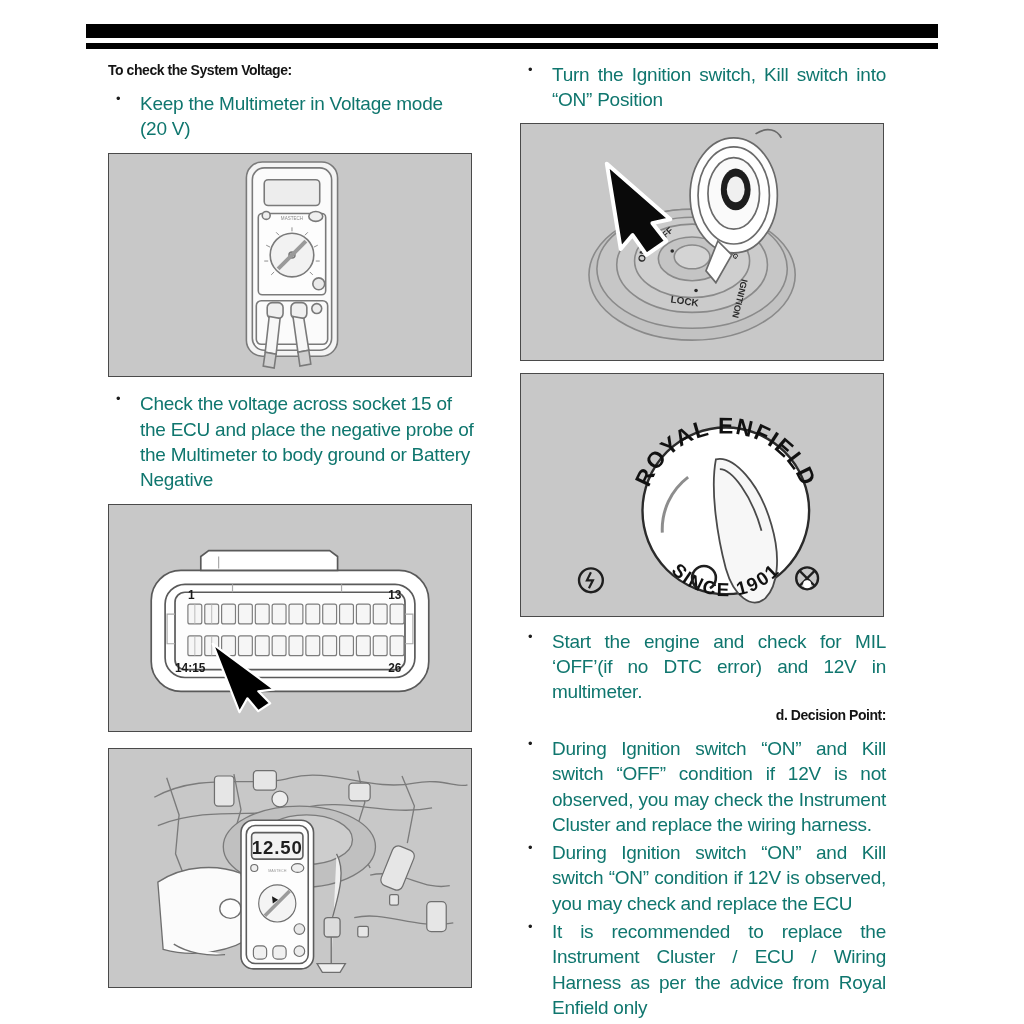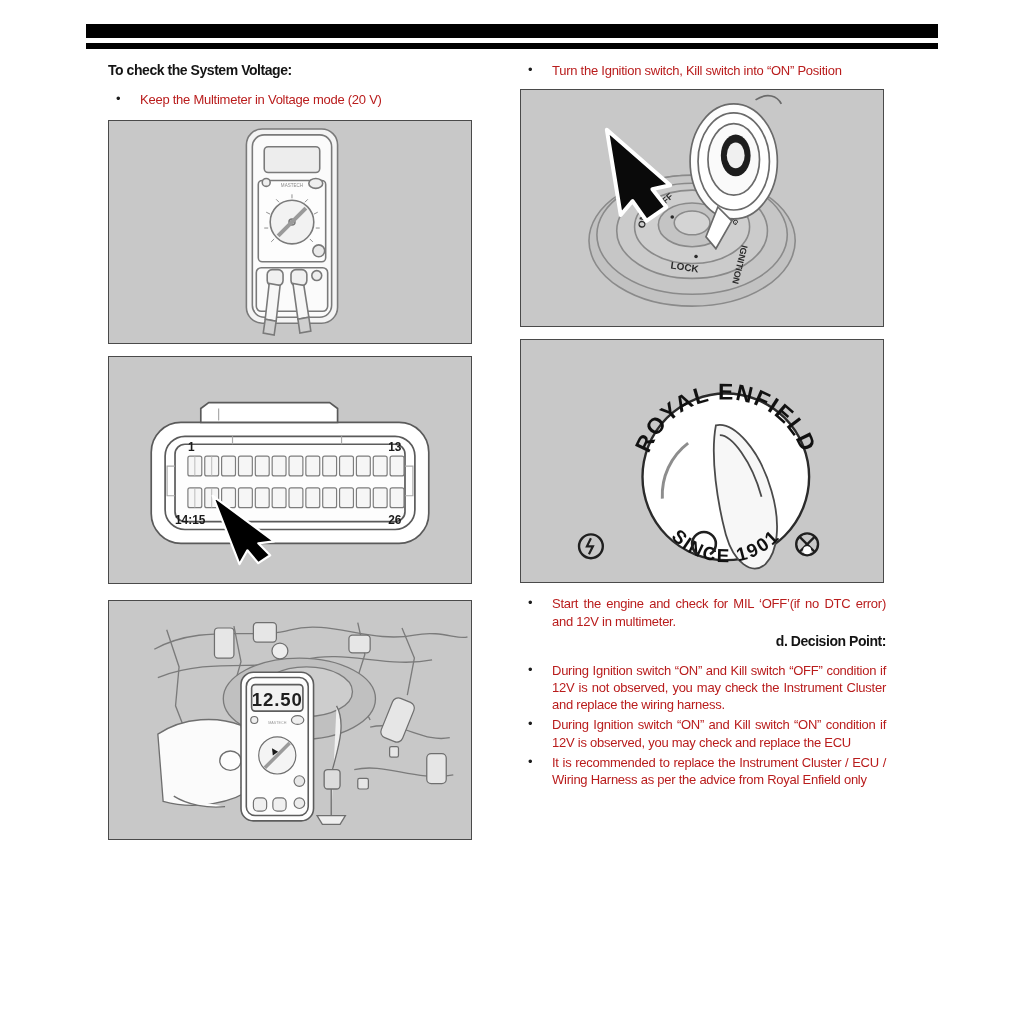--- a/index.html
+++ b/index.html
@@ -54,25 +54,25 @@
     font-weight: bold;
     letter-spacing: -0.45px;
     margin: 0 0 12px 0;
     line-height: 1.2;
     color: #141414;
   }
   .bullet-list { margin: 0; padding: 0; list-style: none; }
   .bullet {
     position: relative;
     padding-left: 32px;
-    font-size: 13px;
+    font-size: 19px;
     line-height: 1.33;
     letter-spacing: -0.25px;
     margin-bottom: 3px;
-    color: #b91c1c;
+    color: #0f766e;
   }
   .bullet::before {
     content: "\2022";
     position: absolute;
     left: 8px;
     top: -1px;
     font-size: 13px;
     color: #1c1c1c;
   }
   .bullet.justify { text-align: justify; }
@@ -149,20 +149,23 @@
           <line x1="205" y1="122" x2="202" y2="119"></line>
           <line x1="168" y1="79" x2="171" y2="82"></line>
           <line x1="158" y1="92" x2="162" y2="94"></line>
           <line x1="156" y1="108" x2="160" y2="108"></line>
           <line x1="163" y1="122" x2="166" y2="119"></line>
         </g>
         <text x="184" y="67" font-family="'Liberation Sans',sans-serif" font-size="4.6" fill="#8a8a8a" text-anchor="middle">MASTECH</text>
       </svg>
     </div>
 
+    <ul class="bullet-list mt14">
+      <li class="bullet">Check the voltage across socket 15 of the ECU and place the negative probe of the Multimeter to body ground or Battery Negative</li>
+    </ul>
 
     <div class="panel mt12" style="width:364px;height:228px;">
       <svg viewBox="0 0 364 228" preserveAspectRatio="xMidYMid meet">
         <rect x="0" y="0" width="364" height="228" fill="#c8c8c8"></rect>
 
         <g stroke="#5a5a5a" stroke-width="1.7" fill="#ffffff">
           <rect x="42" y="66" width="280" height="122" rx="30" ry="30"></rect>
           <path d="M92 66 L92 52 L100 46 L222 46 L230 52 L230 66 Z" fill="#ffffff"></path>
           <rect x="56" y="80" width="252" height="94" rx="20" ry="20" fill="#ffffff"></rect>
           <rect x="66" y="88" width="232" height="78" rx="10" ry="10" fill="#fdfdfd"></rect>

